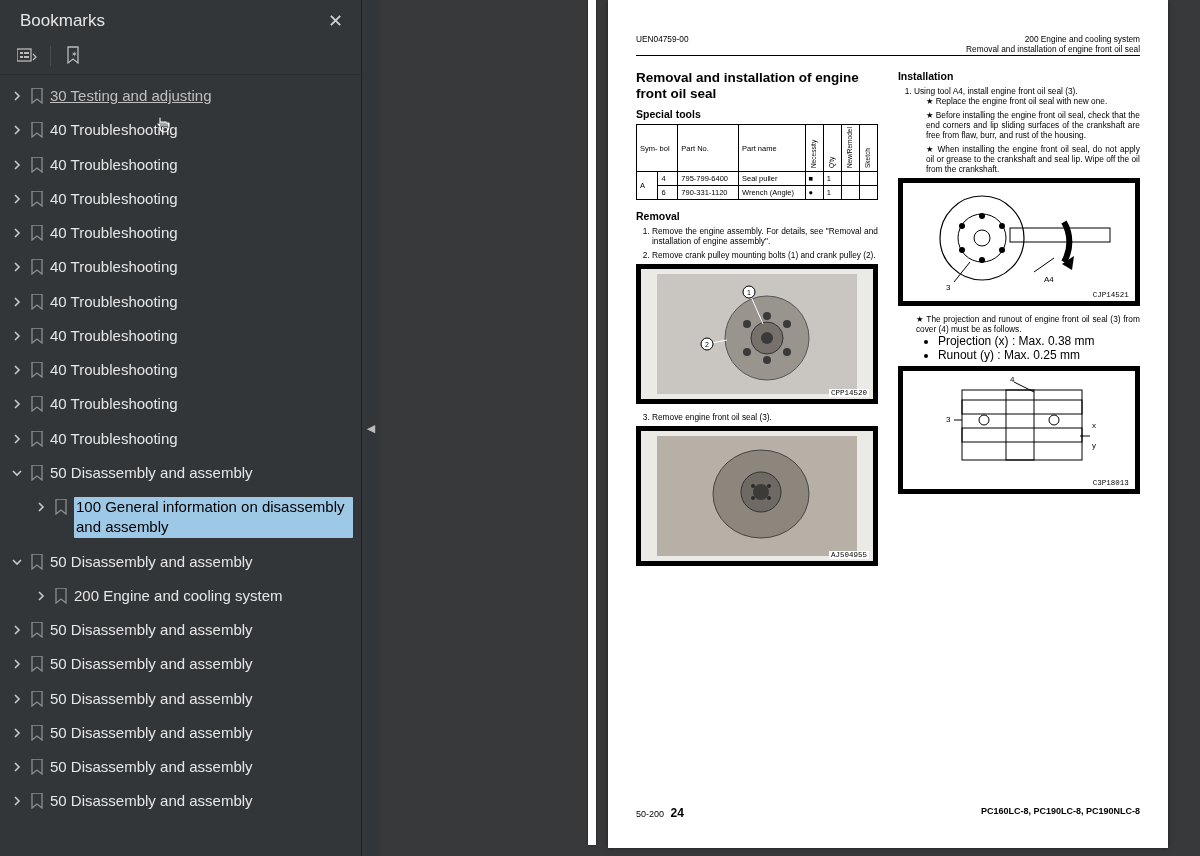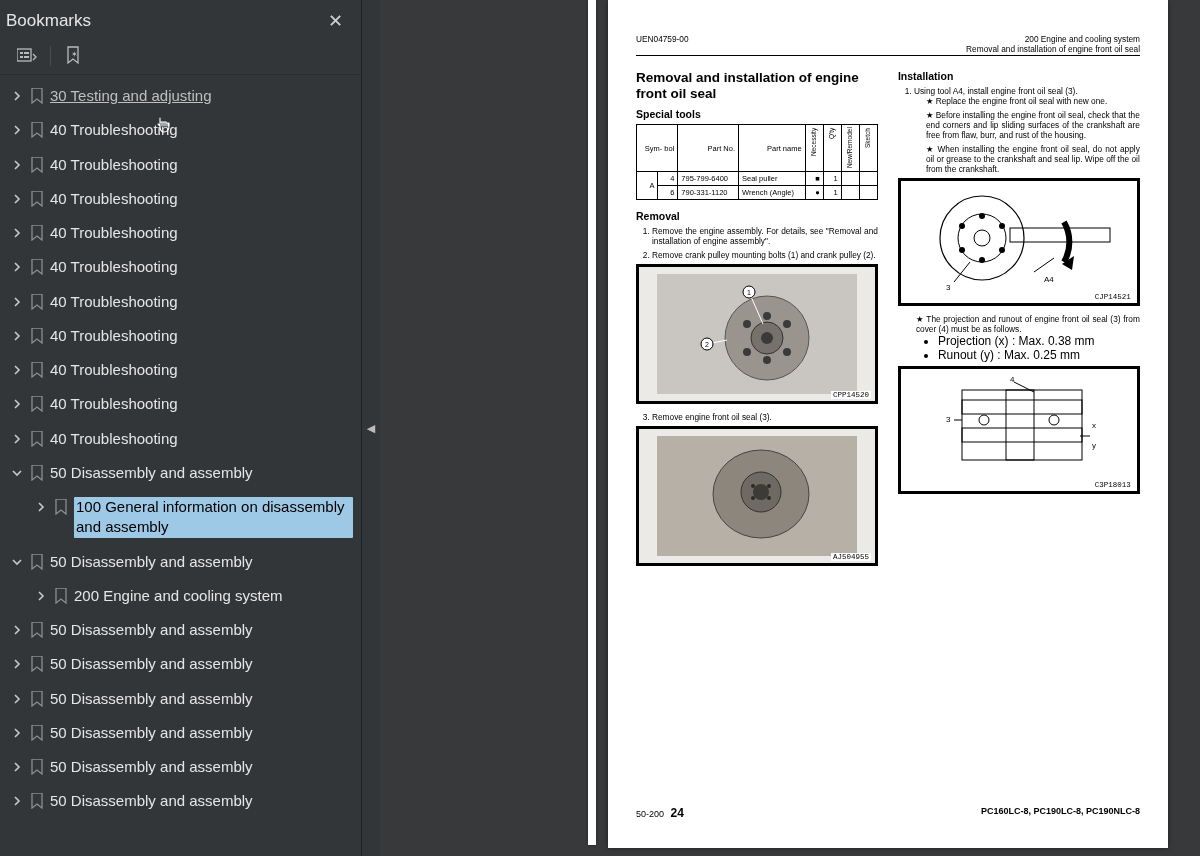--- a/index.html
+++ b/index.html
@@ -18,21 +18,21 @@
     background: #333639;
     color: #e6e6e6;
     display: flex;
     flex-direction: column;
     border-right: 1px solid #202124;
   }
   .sidebar-header {
     display: flex;
     align-items: center;
     justify-content: space-between;
-    padding: 6px 12px 6px 6px;
+    padding: 6px 12px 6px 20px;
     font-size: 17px;
     color: #e6e6e6;
     gap: 32px;
   }
   .close-icon {
     font-size: 18px;
     color: #d0d0d0;
     cursor: pointer;
     padding: 4px 6px;
   }
@@ -198,41 +198,41 @@
   }
   table.tools {
     border-collapse: collapse;
     width: 100%;
     font-size: 7.5px;
     margin-bottom: 10px;
   }
   table.tools th, table.tools td {
     border: 1px solid #000;
     padding: 2px 3px;
-    text-align: right;
+    text-align: left;
   }
   table.tools th { font-weight: normal; }
   .verthead {
     writing-mode: vertical-rl;
     transform: rotate(180deg);
     font-size: 6.5px;
     padding: 1px;
     height: 42px;
   }
   .blk { font-weight: bold; }
   ol.plain { list-style: decimal; padding-left: 16px; }
   ol.plain > li { margin-bottom: 4px; text-align: justify; }
   ul.star { list-style: none; padding-left: 12px; }
   ul.star > li::before { content: "★ "; }
   ul.star > li { margin-bottom: 4px; text-align: justify; }
   ul.dot { list-style: disc; padding-left: 22px; font-size: 12px;}
   .figure {
     width: 100%;
     height: 140px;
-    border: 3px solid #000000;
+    border: 5px solid #000000;
     margin: 4px 0 8px 0;
     display: flex;
     align-items: center;
     justify-content: center;
     position: relative;
     background: #eceae7;
     overflow: hidden;
   }
   .figure.short { height: 128px; }
   .figure .figcap {

